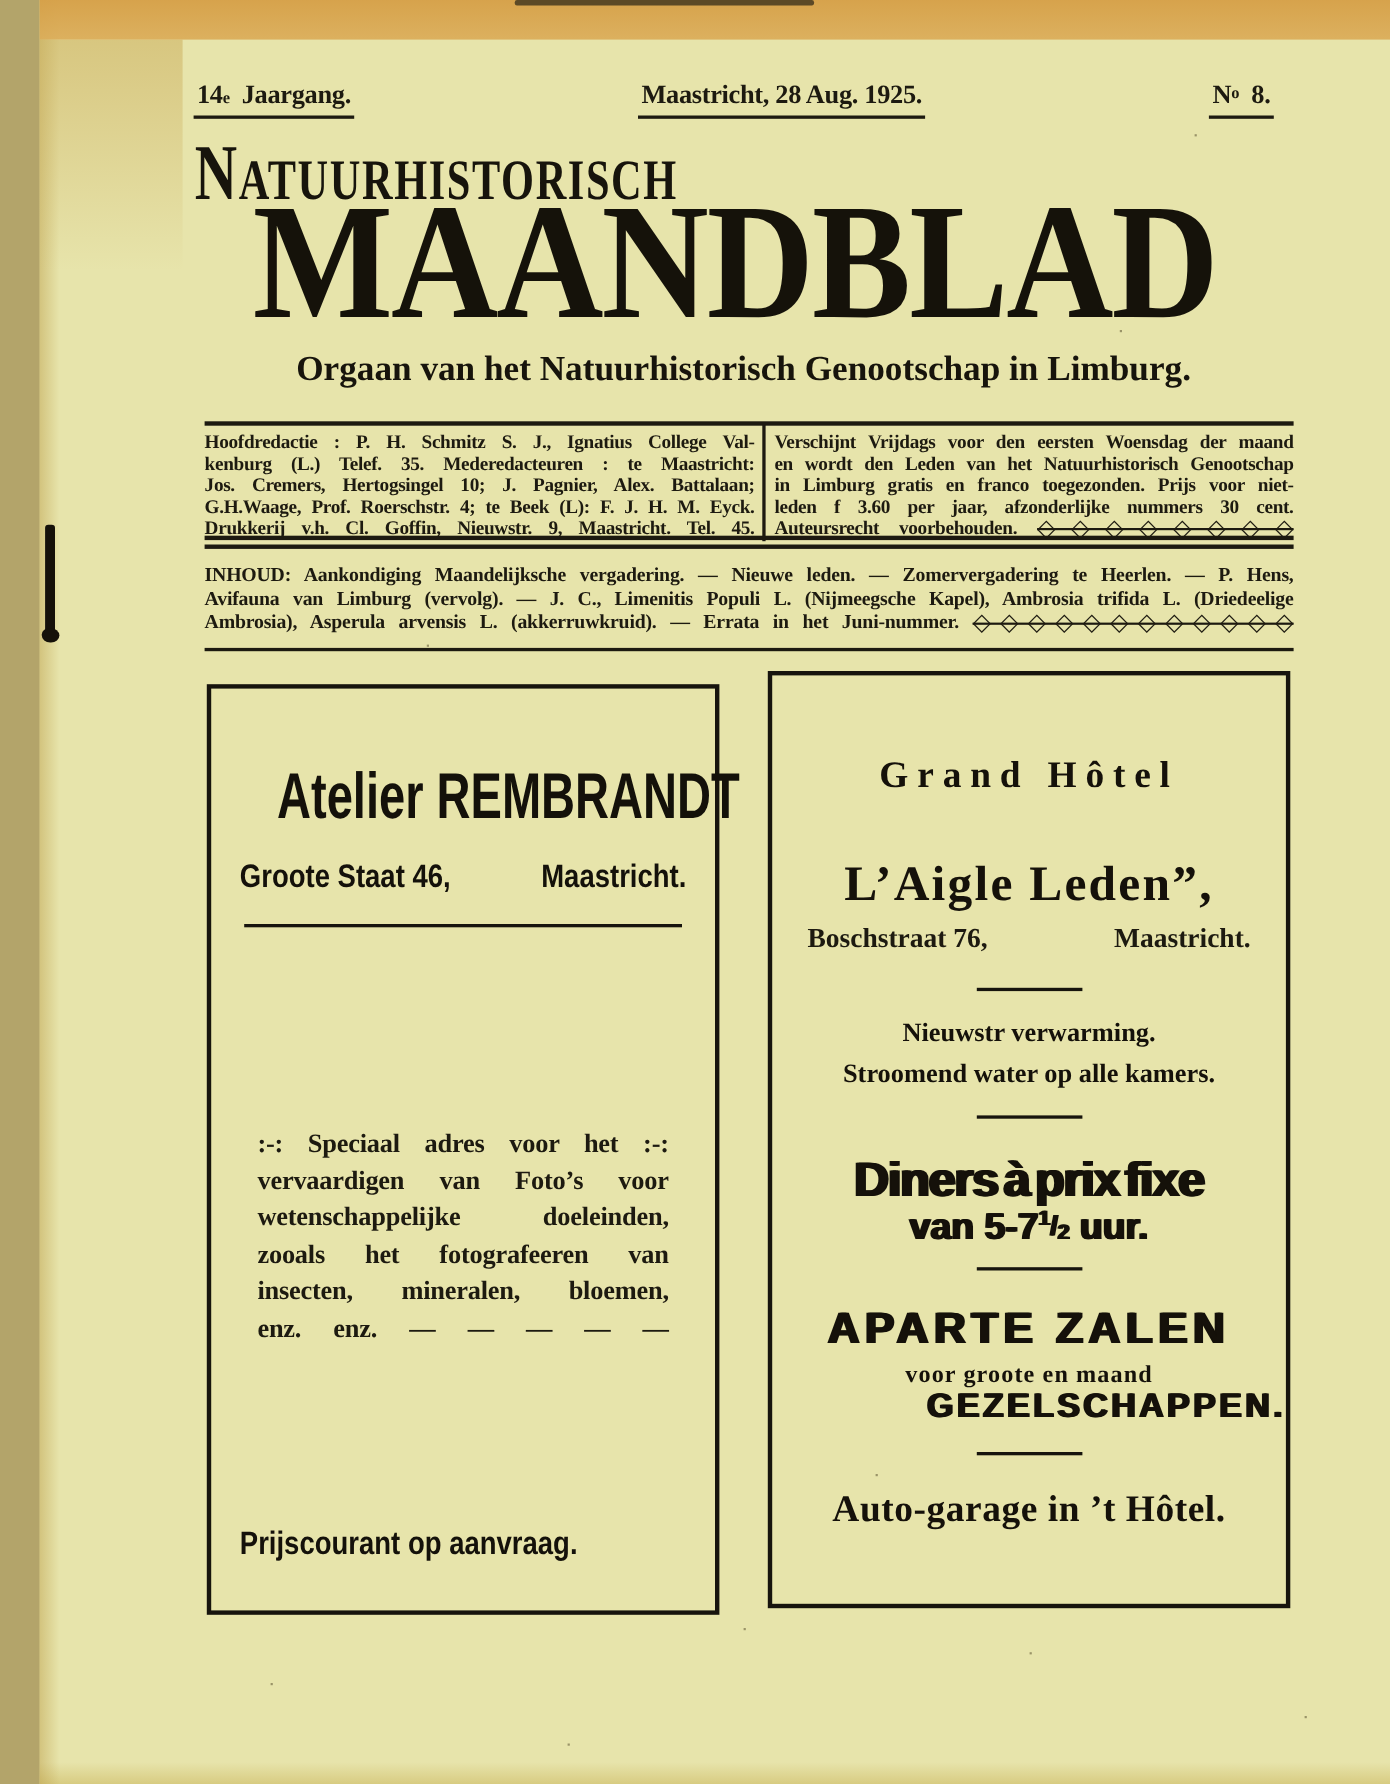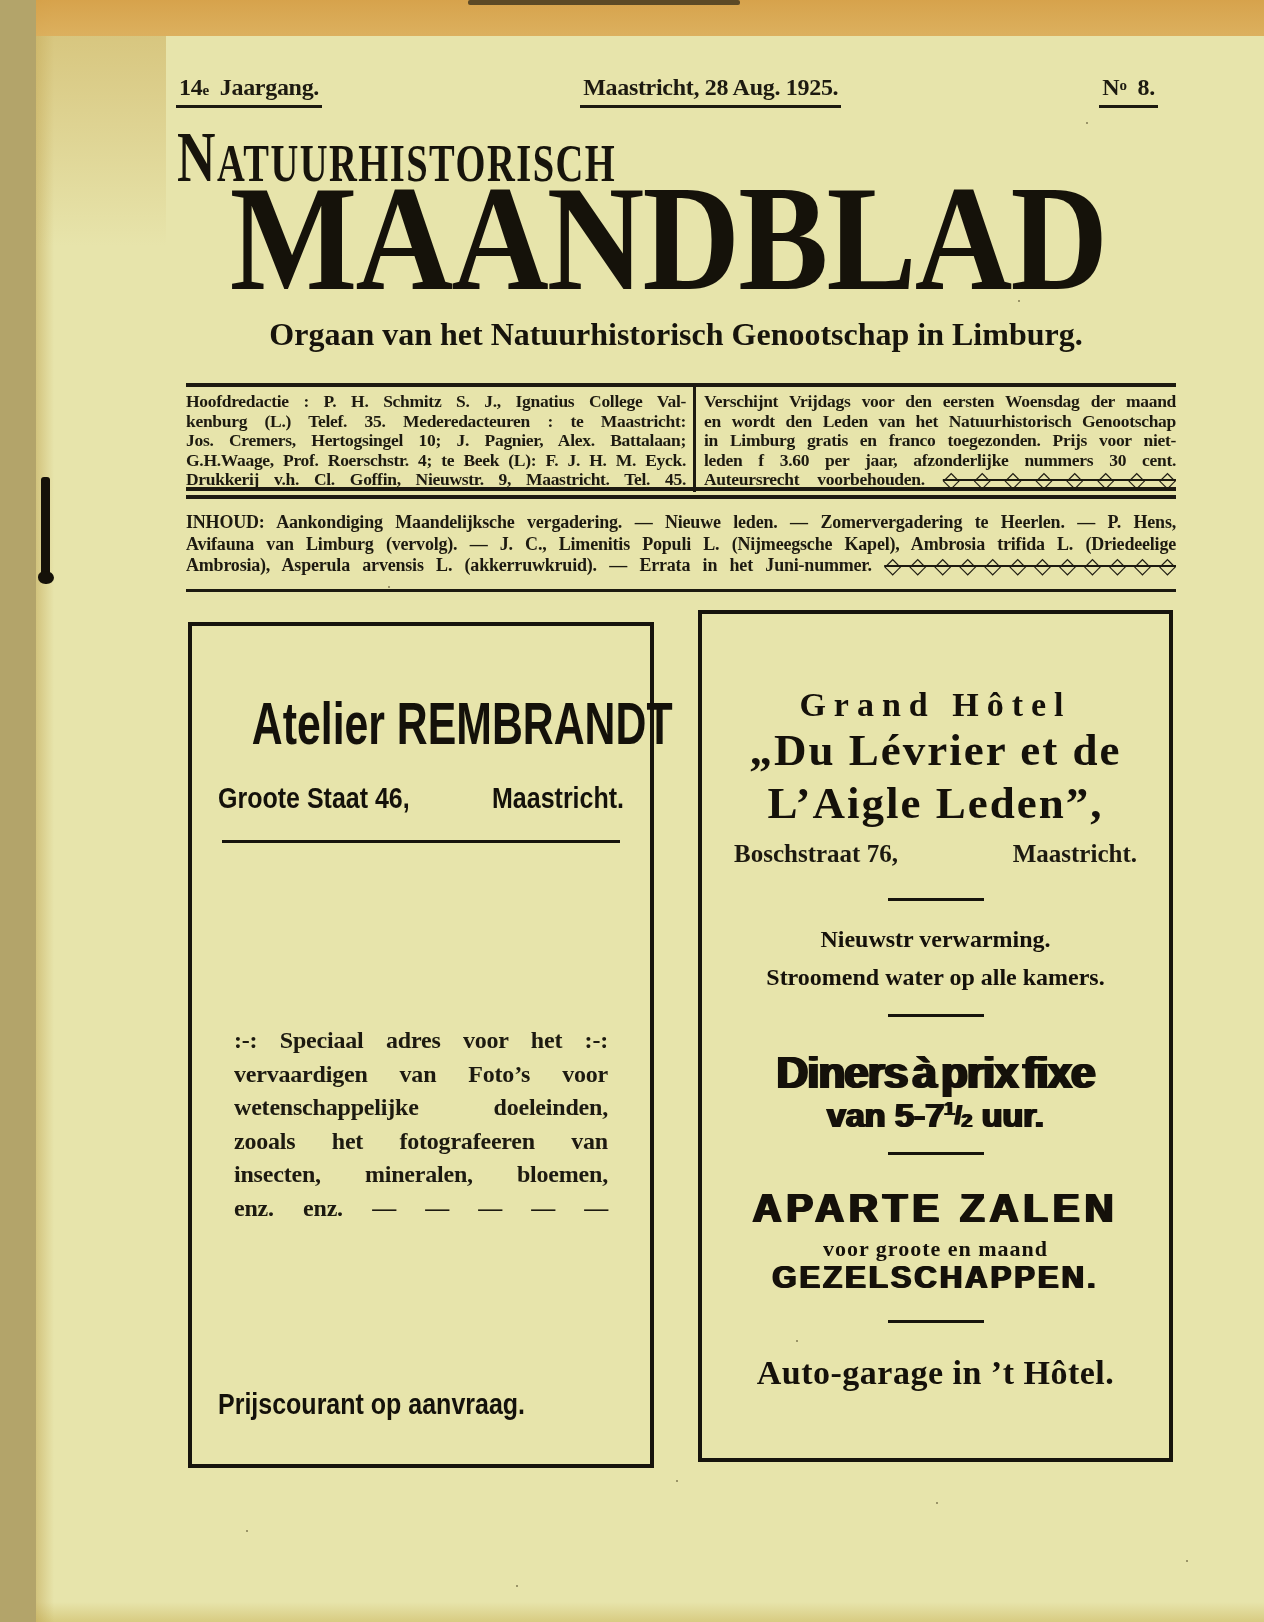--- a/index.html
+++ b/index.html
@@ -75,21 +75,21 @@
   .h-feat1{top:312px;font-weight:bold;font-size:24px;}
   .h-feat2{top:350px;font-weight:bold;font-size:24px;}
   .fat{text-shadow:0.035em 0 0 currentColor,-0.035em 0 0 currentColor;}
   .h-diners1{top:434px;font-family:"Liberation Sans",sans-serif;font-weight:bold;font-size:44px;letter-spacing:-1px;word-spacing:-0.14em;}
   .h-diners2{top:482px;font-family:"Liberation Sans",sans-serif;font-weight:bold;font-size:34px;}
   .fr-top{font-size:19px;vertical-align:12px;}
   .fr-slash{font-size:25px;vertical-align:3px;}
   .fr-bot{font-size:19px;vertical-align:0;}
   .h-zalen{top:572px;font-family:"Liberation Sans",sans-serif;font-weight:bold;font-size:40px;letter-spacing:5px;}
   .h-zalen-sub{top:622px;font-weight:bold;font-size:22px;letter-spacing:1px;}
-  .h-zalen2{top:646px;font-family:"Liberation Sans",sans-serif;font-weight:bold;font-size:31px;letter-spacing:3px;}
+  .h-zalen2{top:646px;font-family:"Liberation Sans",sans-serif;font-weight:bold;font-size:31px;letter-spacing:3px;text-align:right;}
   .h-garage{top:740px;font-weight:bold;font-size:34px;letter-spacing:0.5px;}
 </style>
 </head>
 <body>
 
 <div class="page">
 
   <div class="top-line"></div>
   <div class="ink-mark"></div>
   <div class="speckles"></div>
@@ -159,21 +159,20 @@
       <div class="jline">insecten, mineralen, bloemen,</div>
       <div class="jline">enz. enz. — — — — —</div>
     </div>
     <div class="at-footer">
       <span class="condense-sm">Prijscourant op aanvraag.</span>
     </div>
   </div>
 
   <div class="box box-hotel">
     <div class="h-center h-name1">Grand Hôtel</div>
-    <div class="h-center h-name2">„Du Lévrier et de</div>
     <div class="h-center h-name3">L’Aigle Leden”,</div>
     <div class="h-address">
       <span>Boschstraat 76,</span>
       <span>Maastricht.</span>
     </div>
     <div class="h-rule hr1"></div>
     <div class="h-center h-feat1">Nieuwstr verwarming.</div>
     <div class="h-center h-feat2">Stroomend water op alle kamers.</div>
     <div class="h-rule hr2"></div>
     <div class="h-center h-diners1 fat">Diners à prix fixe</div>

